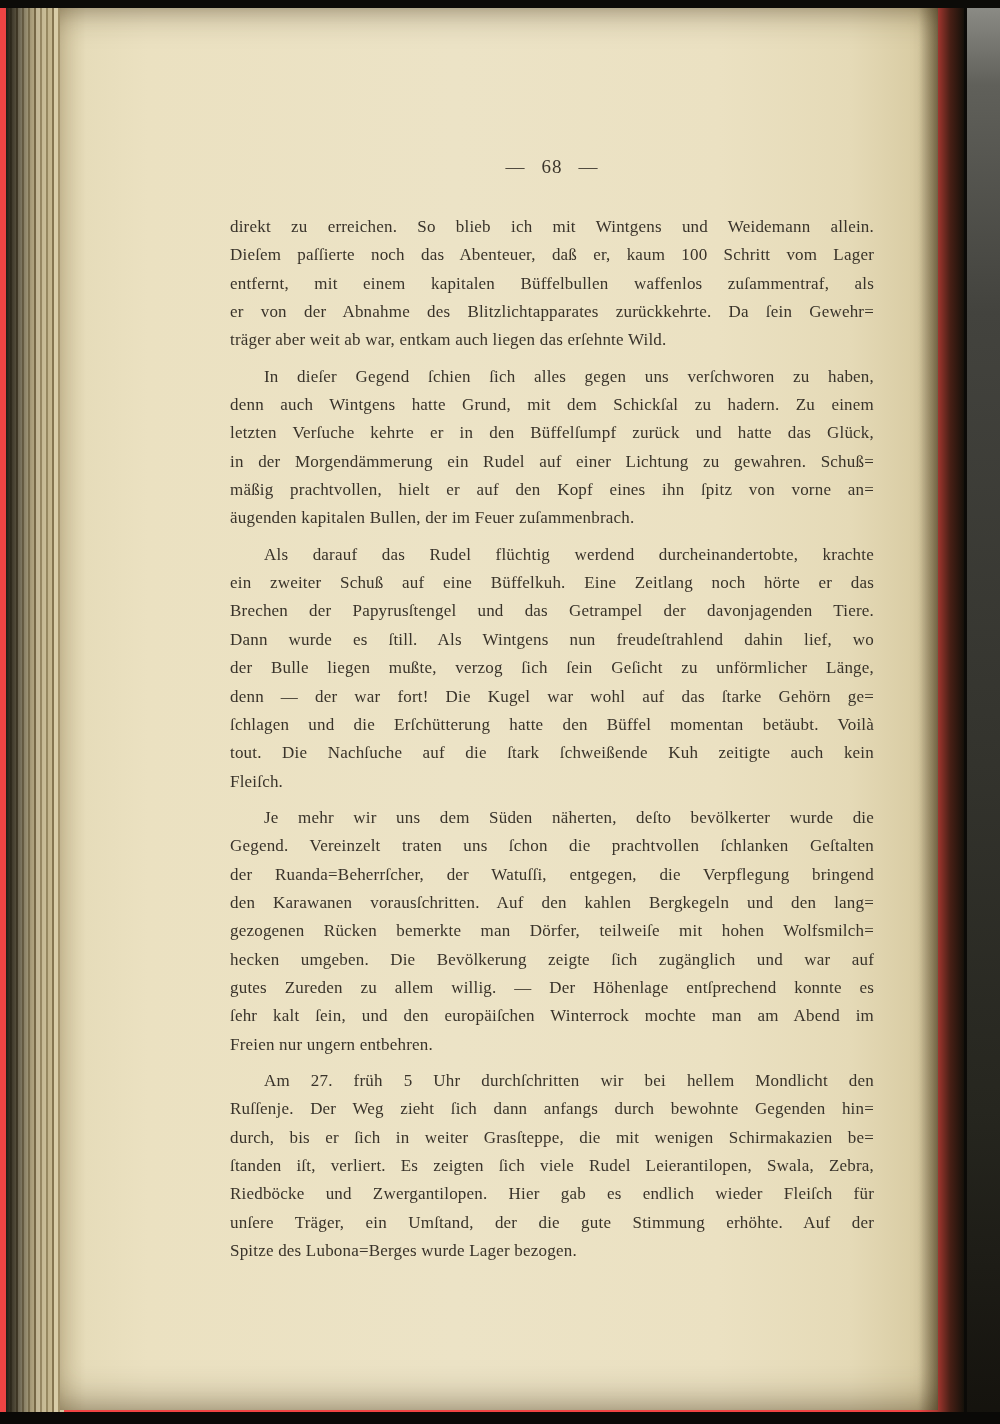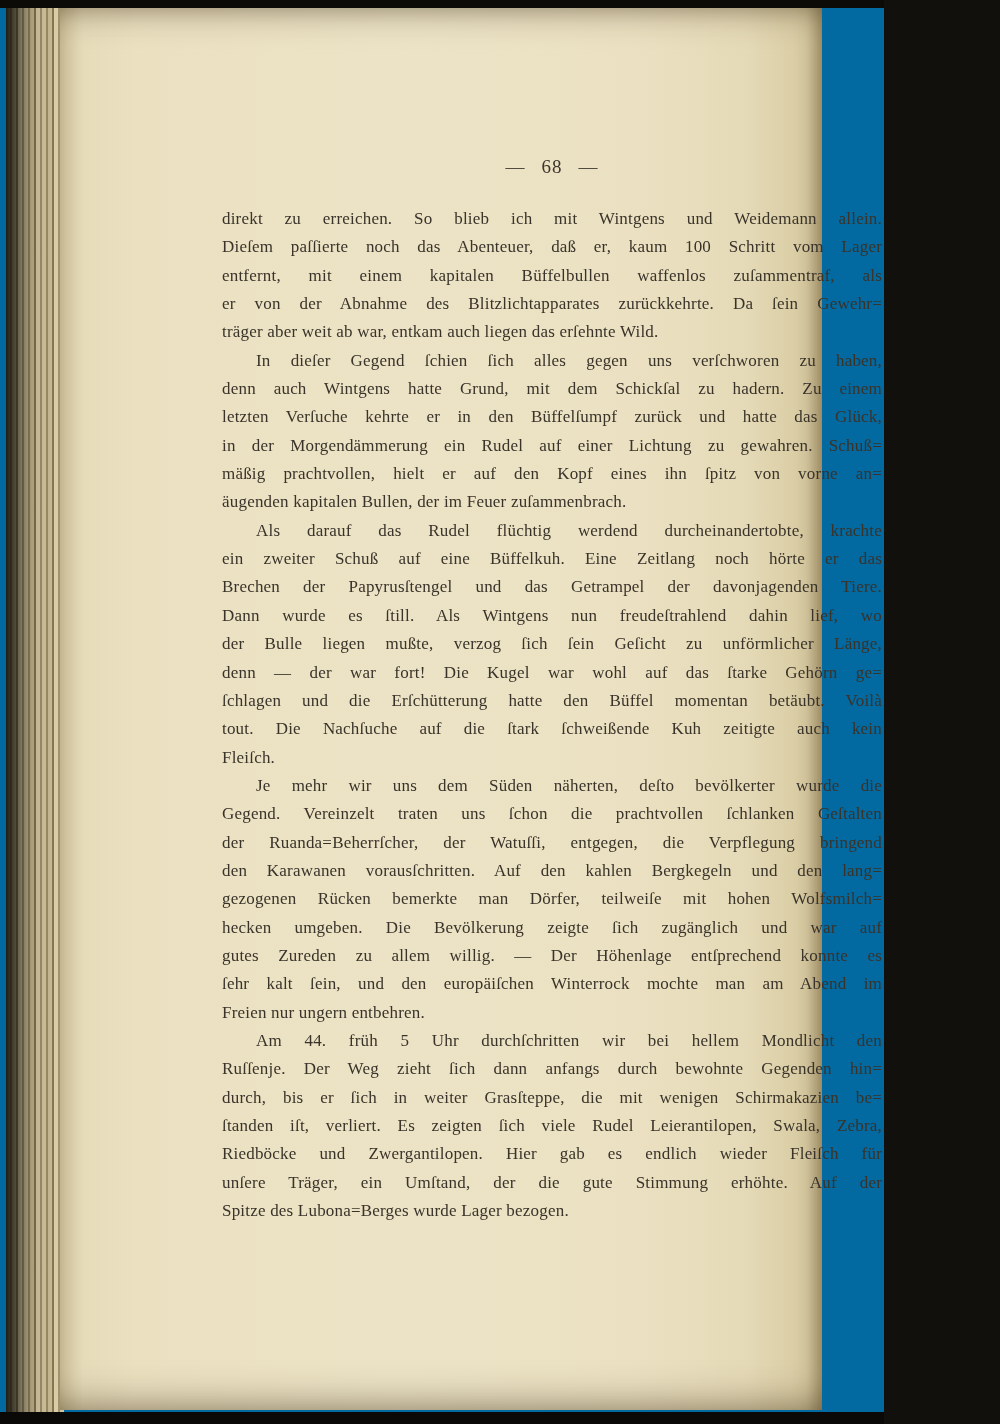--- a/index.html
+++ b/index.html
@@ -1,20 +1,20 @@
 <!DOCTYPE html>
 <html><head>
 <meta charset="utf-8">
 <style>
   html, body { margin: 0; padding: 0; background: #11100d; }
   .scan {
     position: relative;
-    width: 884px;
+    width: 1000px;
     height: 1424px;
-    background: #0369a1;
+    background: #ef4444;
     overflow: hidden;
     font-family: "Liberation Serif", "DejaVu Serif", serif;
   }
   
   .page-stack {
     position: absolute;
     left: 6px; top: 4px; bottom: 8px; width: 58px;
     background:
       linear-gradient(90deg, rgba(12,10,6,0.9) 0, rgba(12,10,6,0.15) 45%, rgba(12,10,6,0) 80%),
       repeating-linear-gradient(90deg,
@@ -47,21 +47,21 @@
   }
   .page-number-row .dash { display: inline-block; margin: 0 16px; color: #4a443a; }
   .text-block {
     position: absolute;
     left: 162px; top: 197px; width: 660px;
     color: #39332a;
     font-size: 17px;
     line-height: 28.35px;
     letter-spacing: 0.2px;
   }
-  .paragraph { margin: 0; }
+  .paragraph { margin: 8px; }
   .line {
     height: 28.35px;
     text-align: justify;
     text-align-last: justify;
   }
   .line.last { text-align: left; text-align-last: left; }
   .line.indent { text-indent: 34px; font-family: Liberation Serif, serif; }
   
   .page-edge-shadow {
     position: absolute;
@@ -130,21 +130,21 @@
           <div class="line">Gegend. Vereinzelt traten uns ſchon die prachtvollen ſchlanken Geſtalten</div>
           <div class="line">der Ruanda=Beherrſcher, der Watuſſi, entgegen, die Verpflegung bringend</div>
           <div class="line">den Karawanen vorausſchritten. Auf den kahlen Bergkegeln und den lang=</div>
           <div class="line">gezogenen Rücken bemerkte man Dörfer, teilweiſe mit hohen Wolfsmilch=</div>
           <div class="line">hecken umgeben. Die Bevölkerung zeigte ſich zugänglich und war auf</div>
           <div class="line">gutes Zureden zu allem willig. — Der Höhenlage entſprechend konnte es</div>
           <div class="line">ſehr kalt ſein, und den europäiſchen Winterrock mochte man am Abend im</div>
           <div class="line last">Freien nur ungern entbehren.</div>
         </div>
         <div class="paragraph">
-          <div class="line indent">Am 44. früh 5 Uhr durchſchritten wir bei hellem Mondlicht den</div>
+          <div class="line indent">Am 27. früh 5 Uhr durchſchritten wir bei hellem Mondlicht den</div>
           <div class="line">Ruſſenje. Der Weg zieht ſich dann anfangs durch bewohnte Gegenden hin=</div>
           <div class="line">durch, bis er ſich in weiter Grasſteppe, die mit wenigen Schirmakazien be=</div>
           <div class="line">ſtanden iſt, verliert. Es zeigten ſich viele Rudel Leierantilopen, Swala, Zebra,</div>
           <div class="line">Riedböcke und Zwergantilopen. Hier gab es endlich wieder Fleiſch für</div>
           <div class="line">unſere Träger, ein Umſtand, der die gute Stimmung erhöhte. Auf der</div>
           <div class="line last">Spitze des Lubona=Berges wurde Lager bezogen.</div>
         </div>
       </div>
   </div>
 

